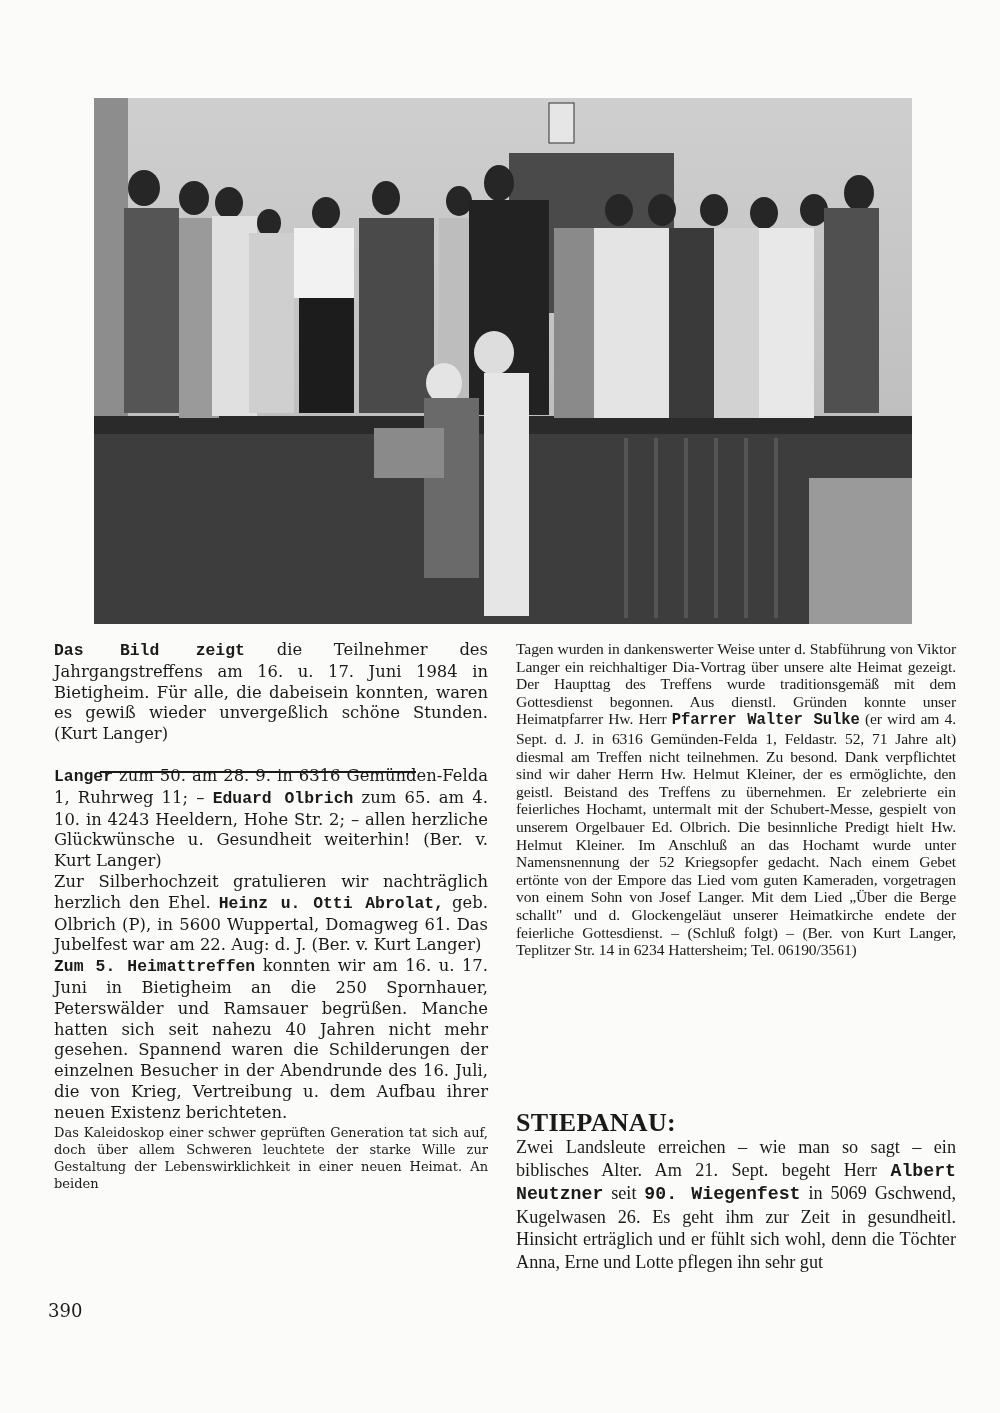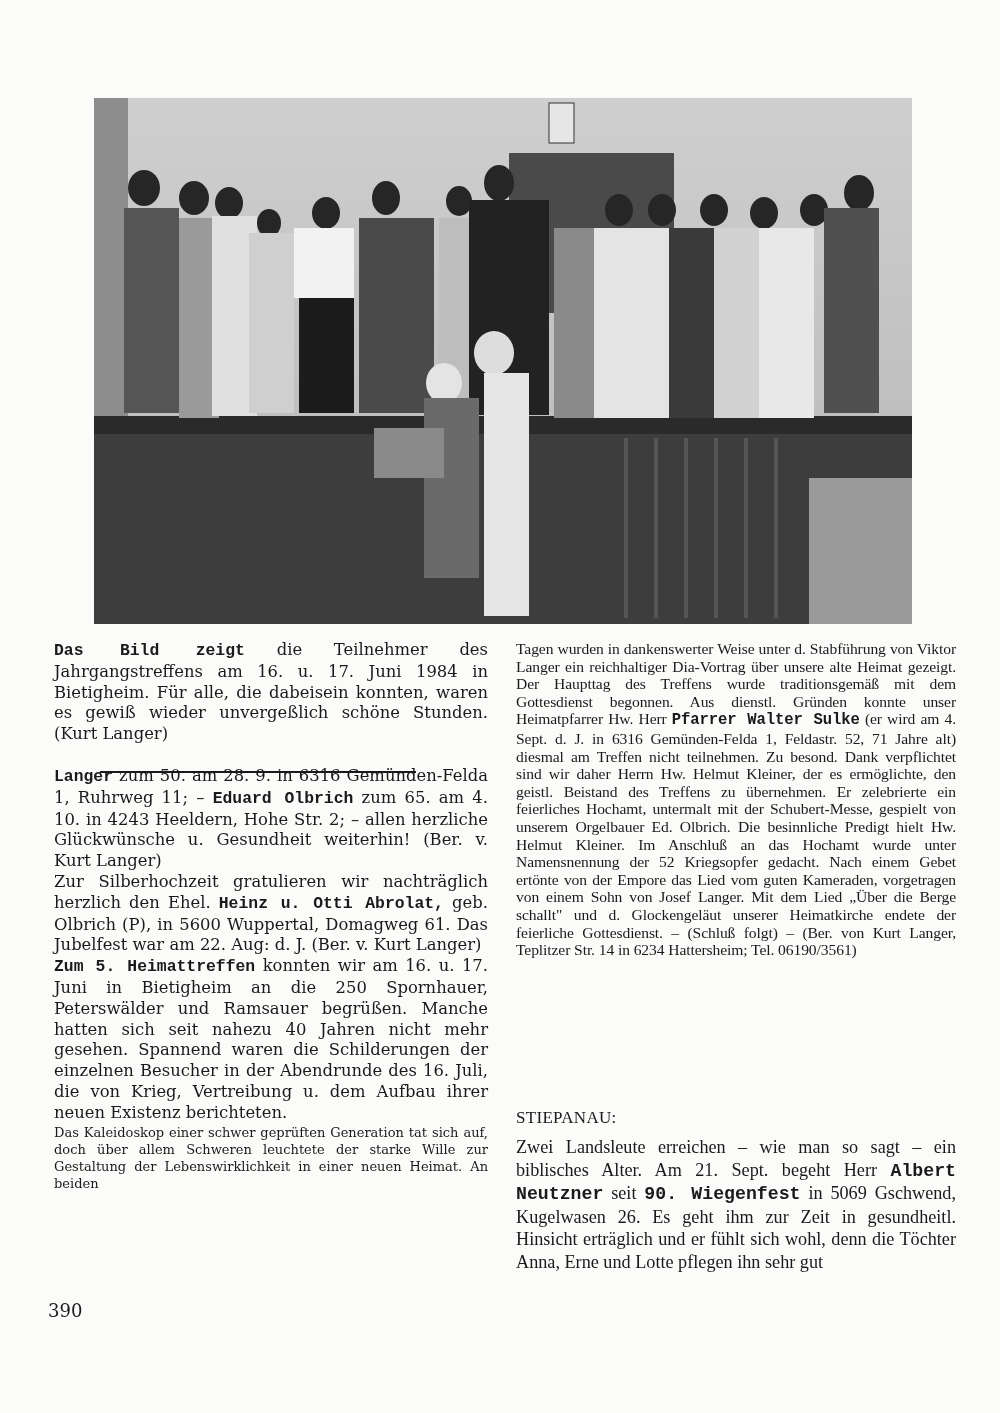--- a/index.html
+++ b/index.html
@@ -18,21 +18,21 @@
   .left { left: 54px; width: 434px; }
   .right { left: 516px; width: 440px; font-family: "Liberation Serif", "DejaVu Serif", serif; font-size: 17.2px; }
   b { font-weight: bold; font-family: Liberation Mono, monospace; }
   .caption { top: 640px; }
   .rule { position: absolute; left: 100px; top: 771px; width: 316px; height: 2px; background: #1a1a1a; }
   .sec2 { top: 766px; }
   .sec2 p + p { }
   .small { font-size: 13px; line-height: 17.2px; }
   .right-top { top: 640px; font-size: 15.6px; line-height: 17.6px; }
   .right-top p { letter-spacing: -0.1px; }
-  .heading { position: absolute; left: 516px; top: 1108px; font-family: "Liberation Serif", serif; font-weight: normal; font-size: 17px; letter-spacing: 0.3px; }
+  .heading { position: absolute; left: 516px; top: 1108px; font-family: "Liberation Serif", serif; font-weight: bold; font-size: 26px; letter-spacing: 0.3px; }
   .right-bottom { top: 1136px; font-size: 18.2px; line-height: 22.6px; }
   .pagenum { position: absolute; left: 48px; top: 1300px; font-size: 18px; }
 </style>
 </head>
 <body>
 
 <div class="photo">
   <svg viewBox="0 0 818 526" preserveAspectRatio="none">
     <defs>
       <linearGradient id="wall" x1="0" y1="0" x2="0" y2="1">

